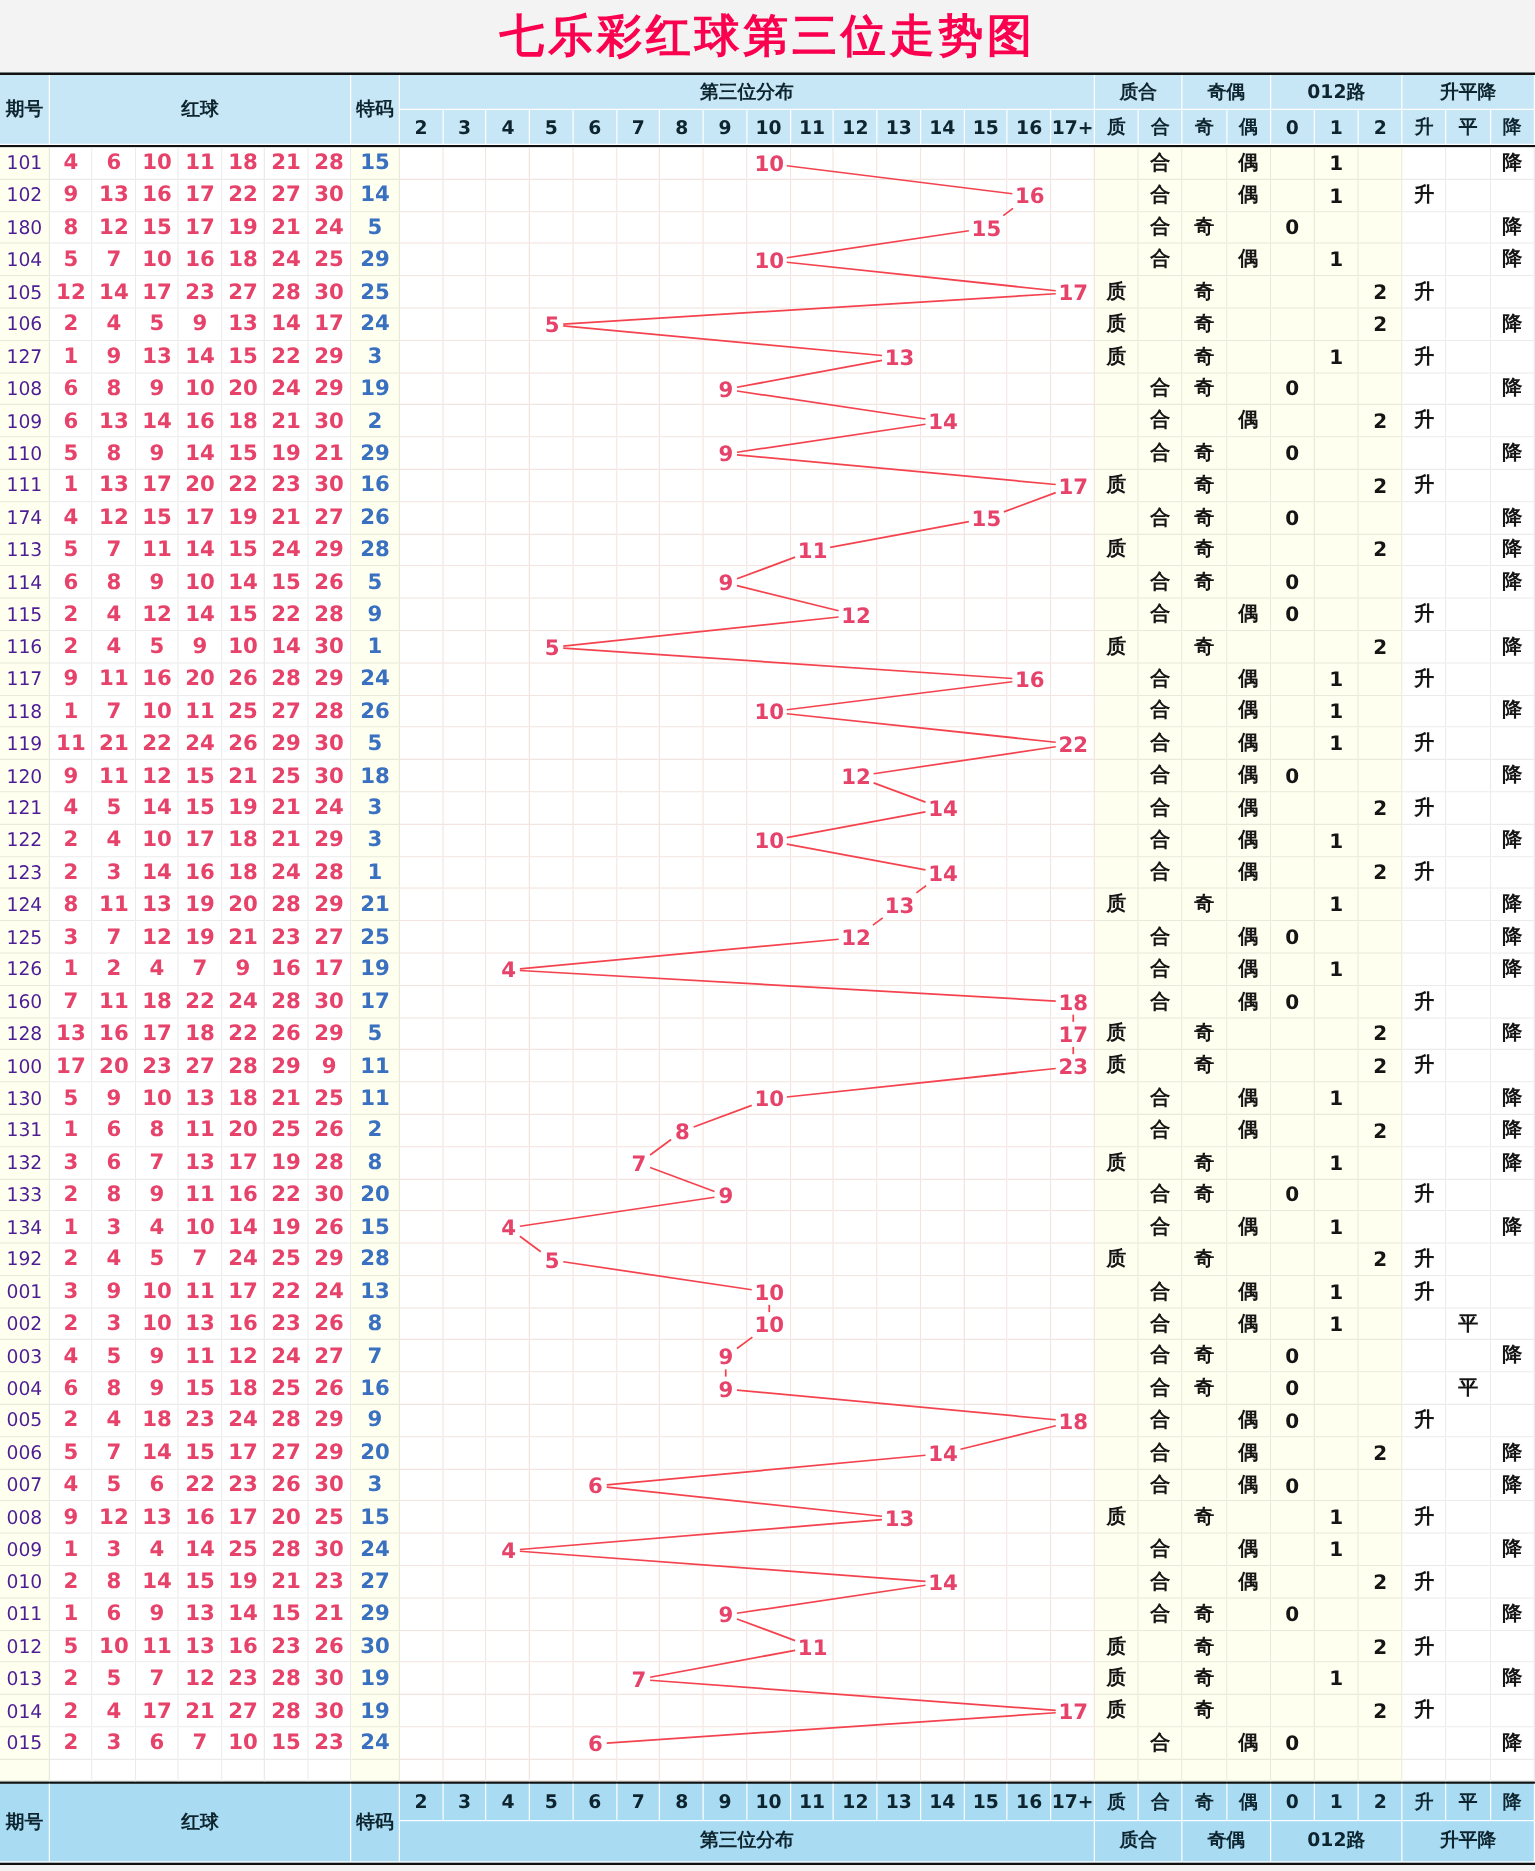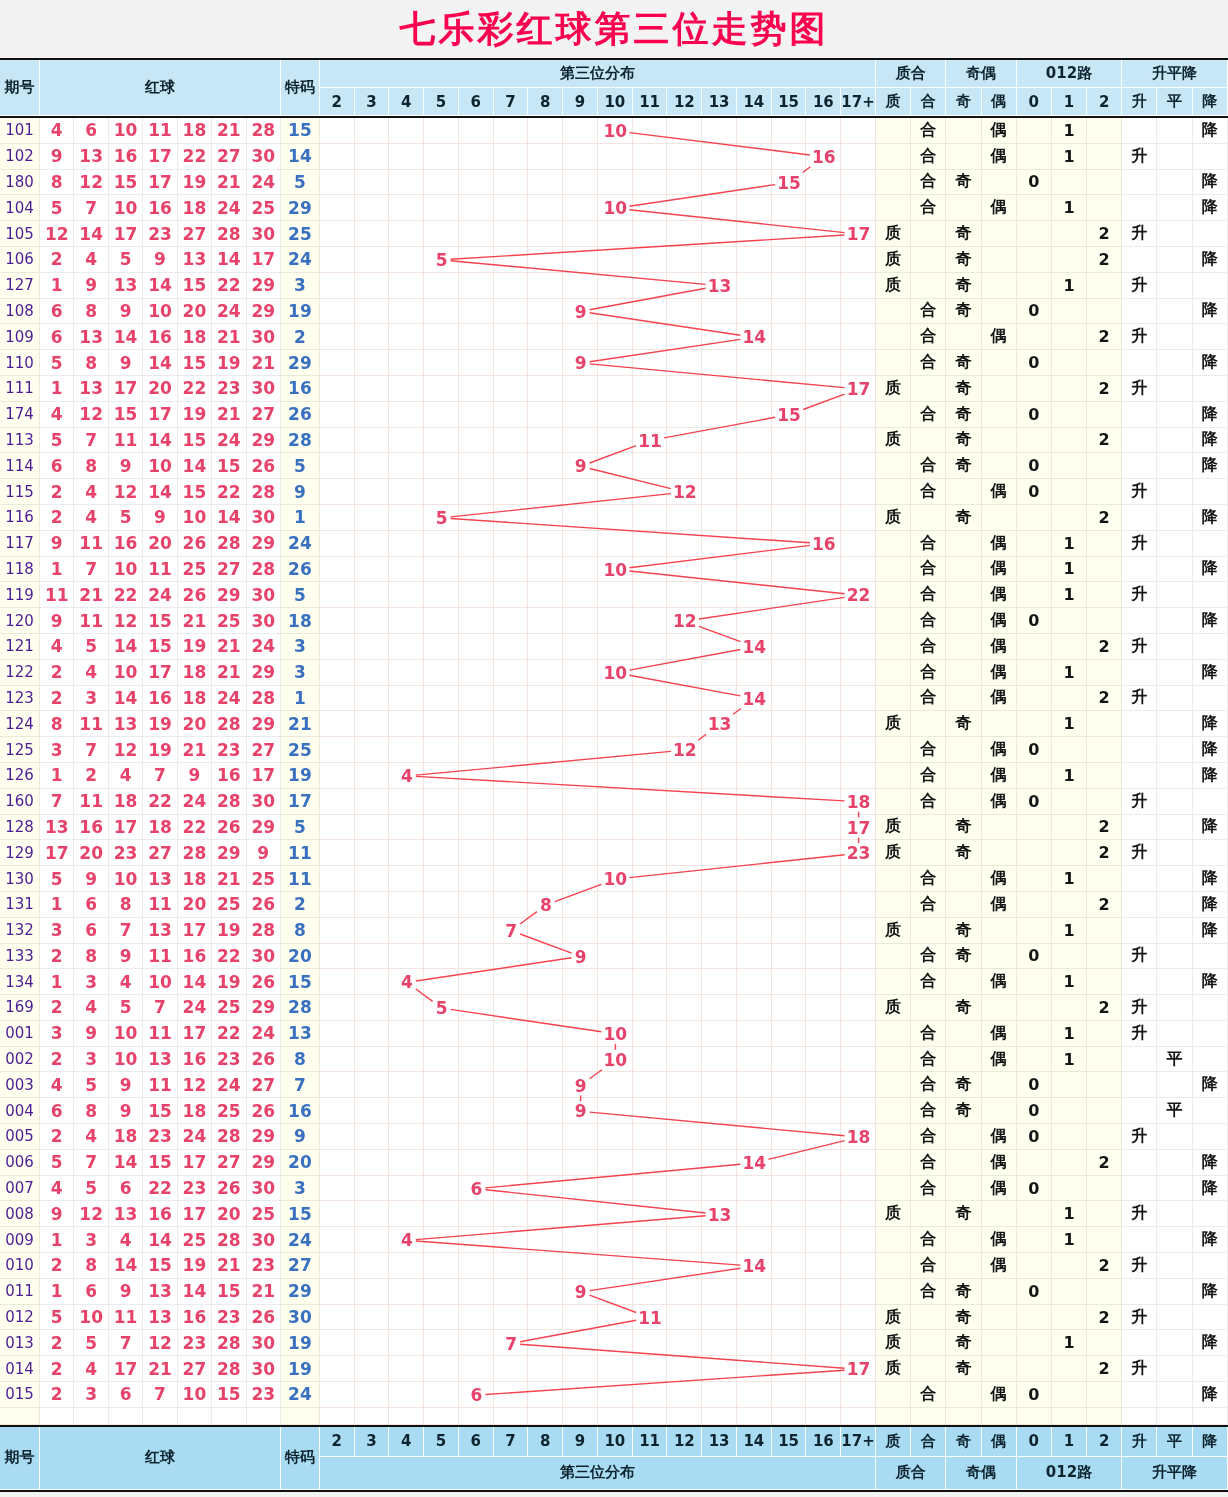--- a/index.html
+++ b/index.html
@@ -1054,21 +1054,21 @@
       <div class="cell c-cream t-cn">质</div>
       <div class="cell c-cream t-cn"></div>
       <div class="cell c-cream t-cn">奇</div>
       <div class="cell c-cream t-cn"></div>
       <div class="cell c-cream t-road"></div>
       <div class="cell c-cream t-road"></div>
       <div class="cell c-cream t-road">2</div>
       <div class="cell t-cn"></div>
       <div class="cell t-cn"></div>
       <div class="cell t-cn">降</div>
-      <div class="cell c-cream t-period">129</div>
+      <div class="cell c-cream t-period">100</div>
       <div class="cell t-ball">17</div>
       <div class="cell t-ball">20</div>
       <div class="cell t-ball">23</div>
       <div class="cell t-ball">27</div>
       <div class="cell t-ball">28</div>
       <div class="cell t-ball">29</div>
       <div class="cell t-ball">9</div>
       <div class="cell c-cream t-special">11</div>
       <div class="cell c-dist"></div>
       <div class="cell c-dist"></div>
@@ -1264,21 +1264,21 @@
       <div class="cell c-cream t-cn"></div>
       <div class="cell c-cream t-cn">合</div>
       <div class="cell c-cream t-cn"></div>
       <div class="cell c-cream t-cn">偶</div>
       <div class="cell c-cream t-road"></div>
       <div class="cell c-cream t-road">1</div>
       <div class="cell c-cream t-road"></div>
       <div class="cell t-cn"></div>
       <div class="cell t-cn"></div>
       <div class="cell t-cn">降</div>
-      <div class="cell c-cream t-period">169</div>
+      <div class="cell c-cream t-period">192</div>
       <div class="cell t-ball">2</div>
       <div class="cell t-ball">4</div>
       <div class="cell t-ball">5</div>
       <div class="cell t-ball">7</div>
       <div class="cell t-ball">24</div>
       <div class="cell t-ball">25</div>
       <div class="cell t-ball">29</div>
       <div class="cell c-cream t-special">28</div>
       <div class="cell c-dist"></div>
       <div class="cell c-dist"></div>

